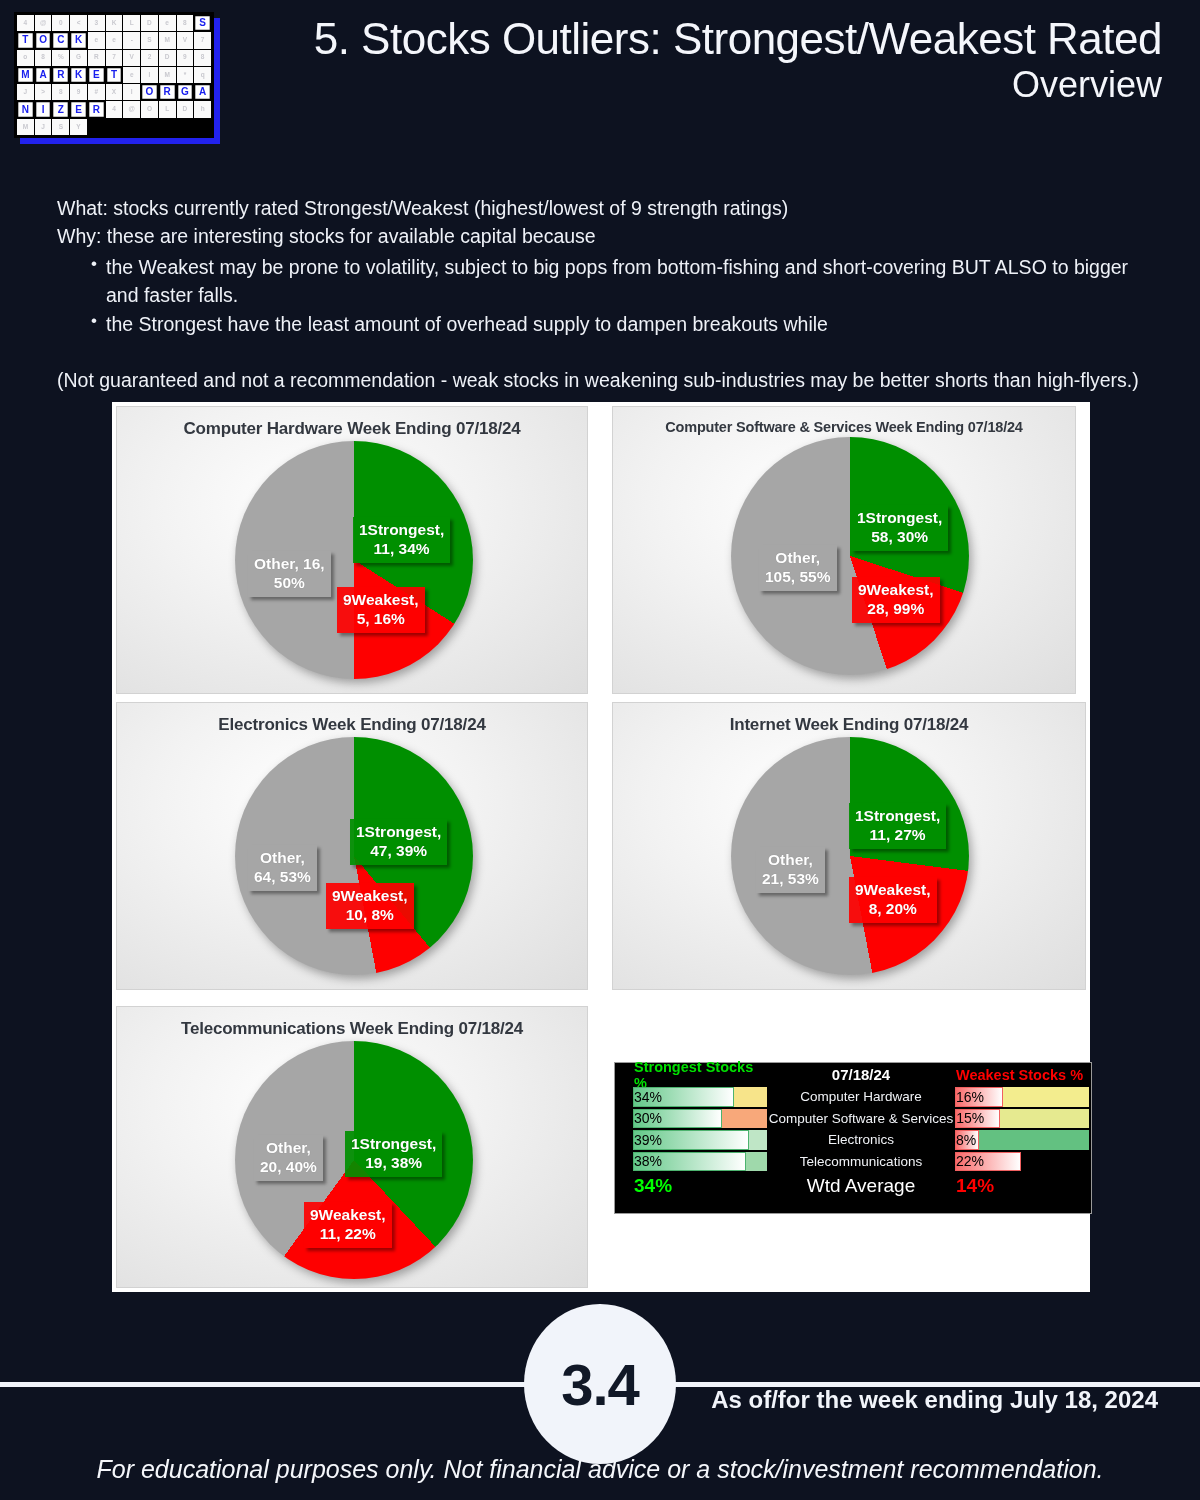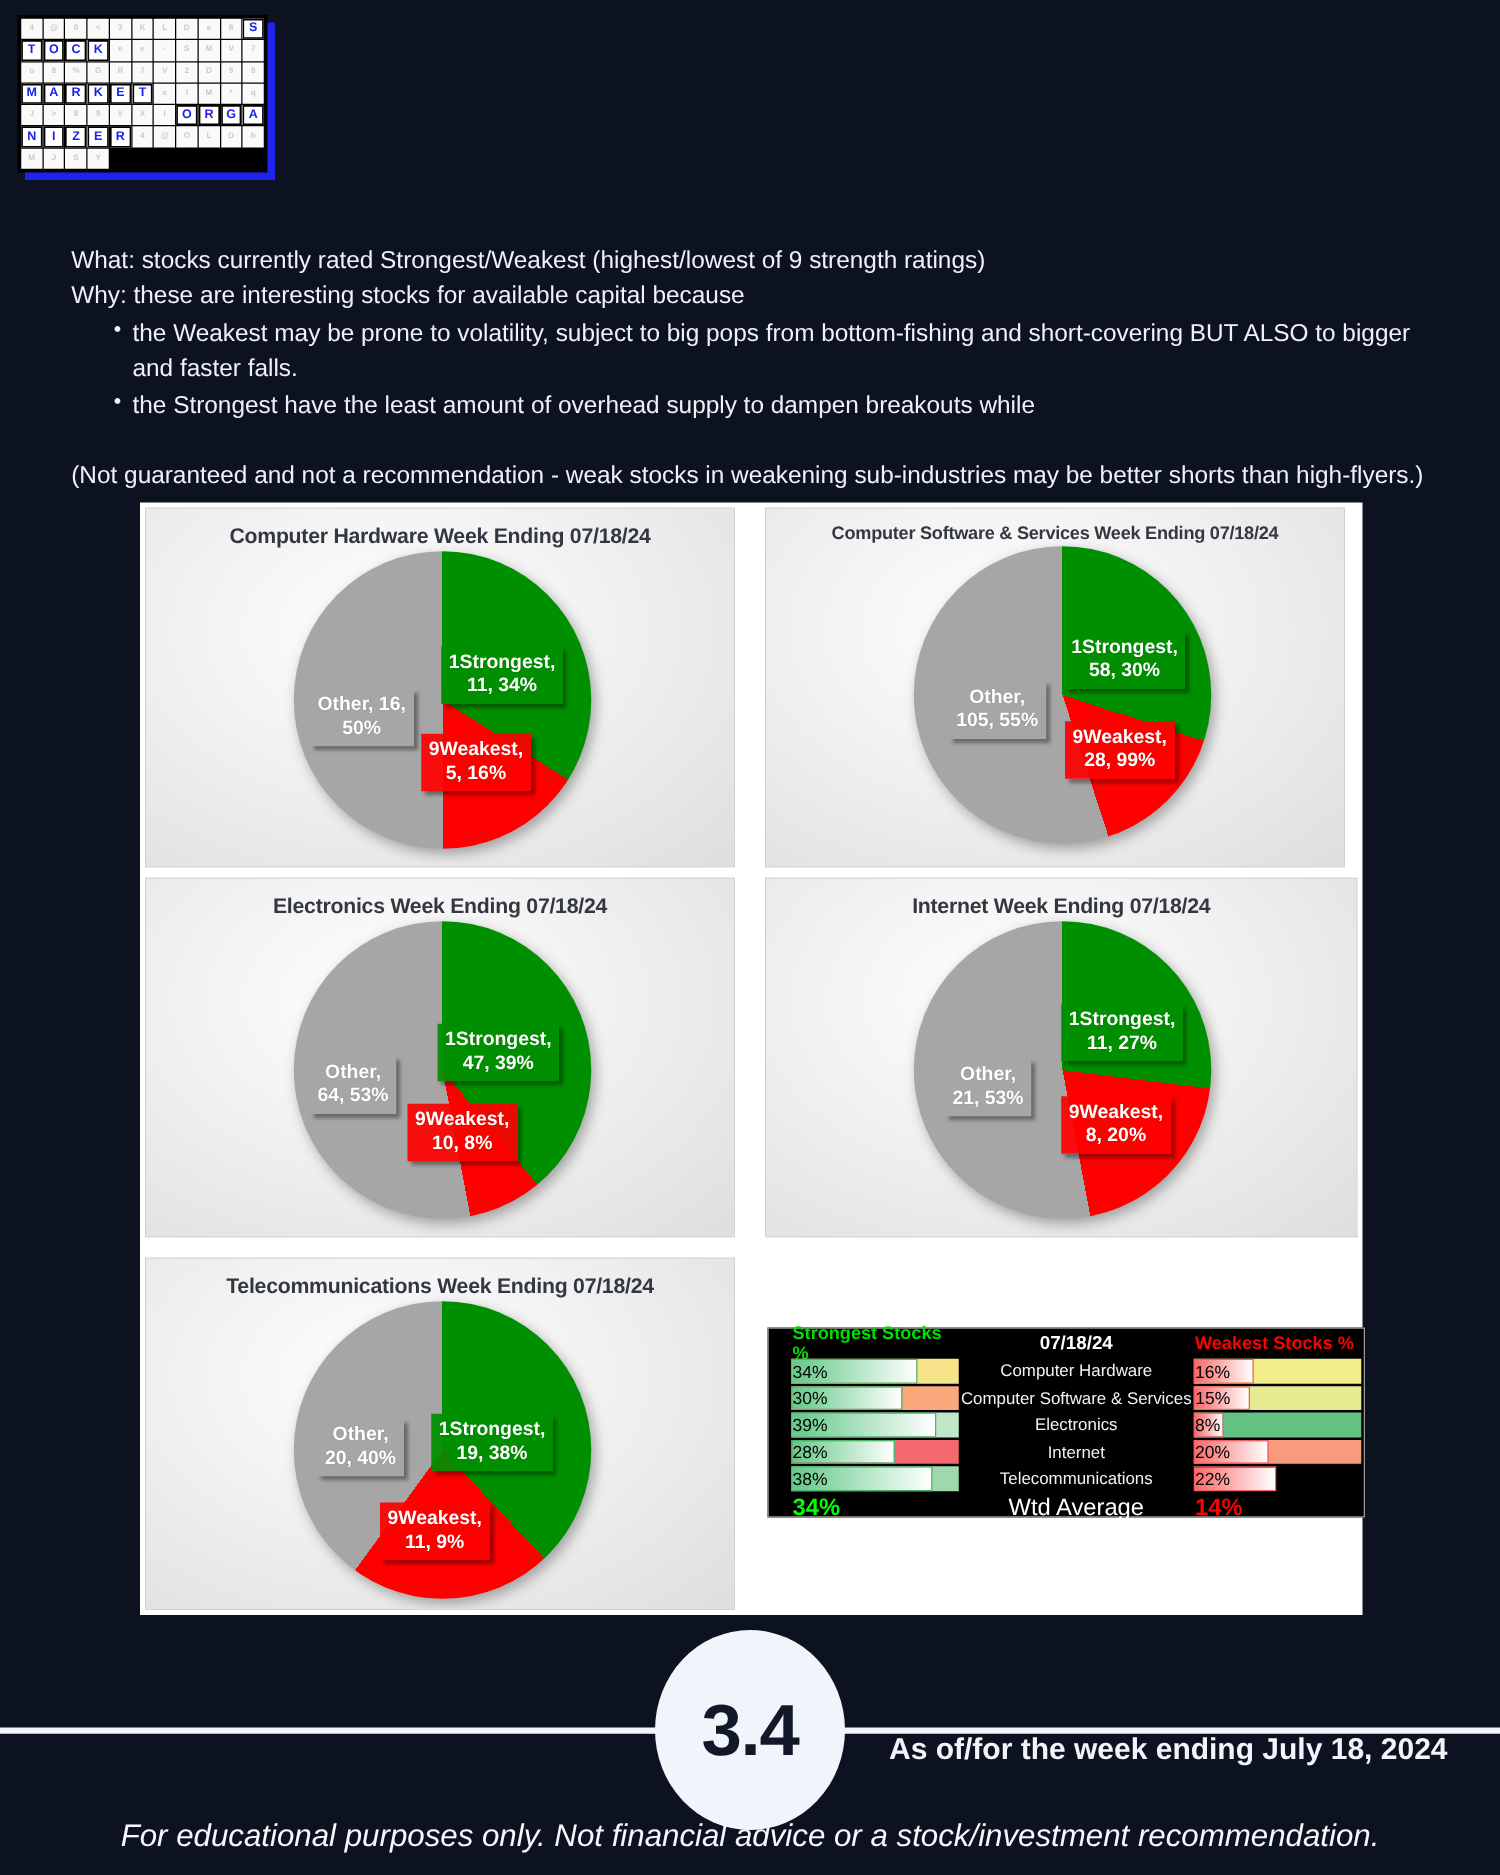--- a/index.html
+++ b/index.html
@@ -378,20 +378,24 @@
           <div class="cell">D</div>
           <div class="cell">h</div>
           <div class="cell">M</div>
           <div class="cell">J</div>
           <div class="cell">S</div>
           <div class="cell">Y</div>
         </div>
     </div>
   </div>
 
+  <div class="title-block">
+    <div class="title-main">5. Stocks Outliers: Strongest/Weakest Rated</div>
+    <div class="title-sub">Overview</div>
+  </div>
 </div>
 
 <div class="intro">
   <div class="line">What: stocks currently rated Strongest/Weakest (highest/lowest of 9 strength ratings)</div>
   <div class="line">Why: these are interesting stocks for available capital because</div>
   <ul>
     <li>the Weakest may be prone to volatility, subject to big pops from bottom-fishing and short-covering BUT ALSO to bigger and faster falls.</li>
     <li>the Strongest have the least amount of overhead supply to dampen breakouts while</li>
   </ul>
   <div class="note">(Not guaranteed and not a recommendation - weak stocks in weakening sub-industries may be better shorts than high-flyers.)</div>
@@ -472,21 +476,21 @@
     <div class="pie-area">
       <div class="pie" style="left:118px; top:2px; width:238px; height:238px;
                   background: conic-gradient(from 0deg, #008f00 0 136.8deg, #fe0000 136.8deg 216deg, #a6a6a6 216deg 360deg);"></div>
       <div class="dlabel" style="left:228px; top:92px; background:rgba(0,143,0,0.92);">
         <span>1Strongest,</span><br><span>19, 38%</span>
       </div>
       <div class="dlabel" style="left:137px; top:96px; background:rgba(166,166,166,0.92);">
         <span>Other,</span><br><span>20, 40%</span>
       </div>
       <div class="dlabel" style="left:187px; top:163px; background:rgba(254,0,0,0.92);">
-        <span>9Weakest,</span><br><span>11, 9%</span>
+        <span>9Weakest,</span><br><span>11, 22%</span>
       </div>
     </div>
   </div>
 
   <div class="summary">
     <div class="sum-row head">
       <div class="col-left hd-green">Strongest Stocks %</div>
       <div class="col-mid hd-mid">07/18/24</div>
       <div class="col-right hd-red">Weakest Stocks %</div>
     </div>
@@ -533,37 +537,20 @@
             <span class="bar-txt">39%</span>
           </div>
           <div class="col-mid">
             <span class="mid-label">Electronics</span>
           </div>
           <div class="col-right">
             <div class="bar-track" style="background:#63c181;">
               <div class="bar-fill red" style="width:17.77777777777778%;"></div>
             </div>
             <span class="bar-txt">8%</span>
-          </div>
-        </div>
-        <div class="sum-row">
-          <div class="col-left">
-            <div class="bar-track" style="background:#f4696e;">
-              <div class="bar-fill green" style="width:62.22222222222222%;"></div>
-            </div>
-            <span class="bar-txt">28%</span>
-          </div>
-          <div class="col-mid">
-            <span class="mid-label">Internet</span>
-          </div>
-          <div class="col-right">
-            <div class="bar-track" style="background:#f89b7c;">
-              <div class="bar-fill red" style="width:44.44444444444444%;"></div>
-            </div>
-            <span class="bar-txt">20%</span>
           </div>
         </div>
         <div class="sum-row">
           <div class="col-left">
             <div class="bar-track" style="background:#9fd9ab;">
               <div class="bar-fill green" style="width:84.44444444444444%;"></div>
             </div>
             <span class="bar-txt">38%</span>
           </div>
           <div class="col-mid">

